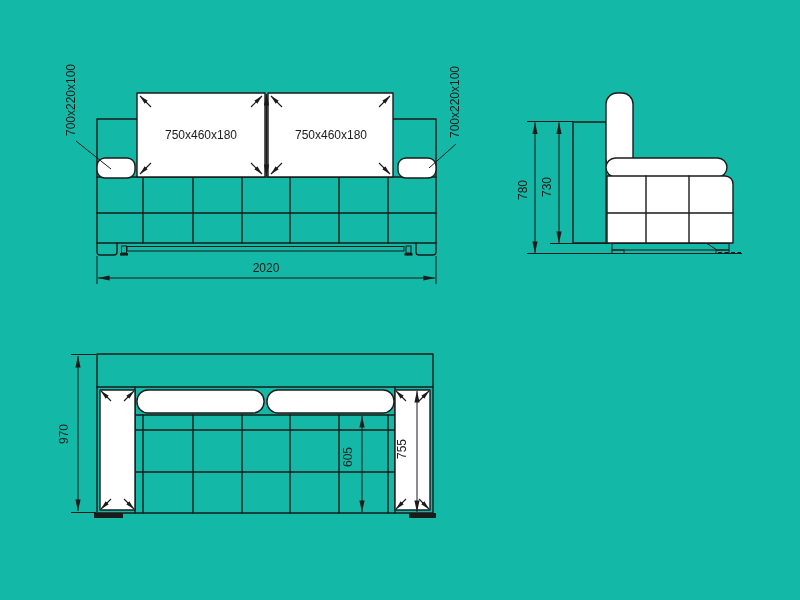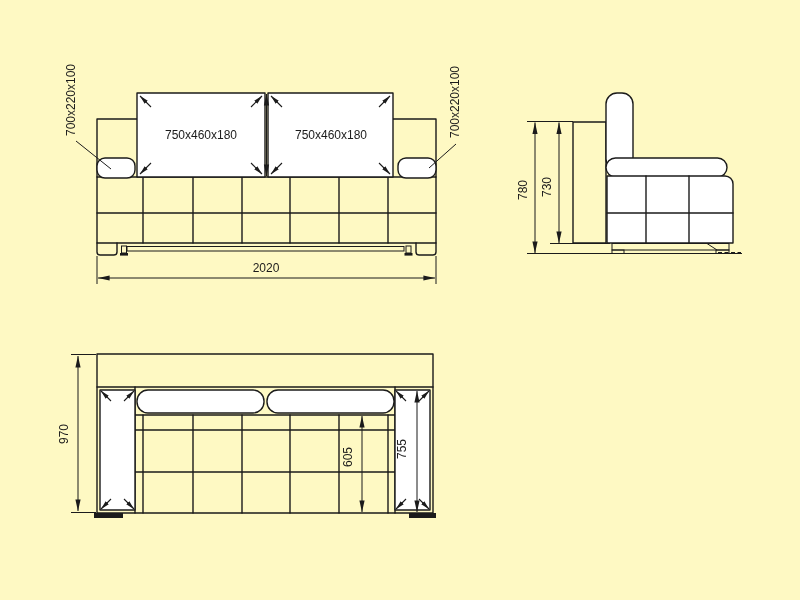--- a/index.html
+++ b/index.html
@@ -1,16 +1,16 @@
 <!DOCTYPE html>
 <html><head>
 <meta charset="utf-8">
 <style>
   html,body{margin:0;padding:0;background:#ffffff;}
-  .page{position:relative;width:800px;height:600px;background:#fef9c3;overflow:hidden;
+  .page{position:relative;width:800px;height:600px;background:#14b8a6;overflow:hidden;
         font-family:"Liberation Sans", sans-serif;}
   svg text{font-family:"Liberation Sans", sans-serif;font-size:12px;fill:#1b1b1b;}
   .obj{stroke:#1b1b1b;stroke-width:1.4;fill:none;stroke-linejoin:round;stroke-linecap:round;}
   .objf{stroke:#1b1b1b;stroke-width:1.4;fill:#ffffff;stroke-linejoin:round;}
   .thin{stroke:#1b1b1b;stroke-width:1;fill:none;}
   .dim{stroke:#1b1b1b;stroke-width:1;fill:none;}
   .mark{stroke:#1b1b1b;stroke-width:1.1;fill:none;}
   .solid{fill:#1b1b1b;stroke:none;}
 </style>
 </head>

